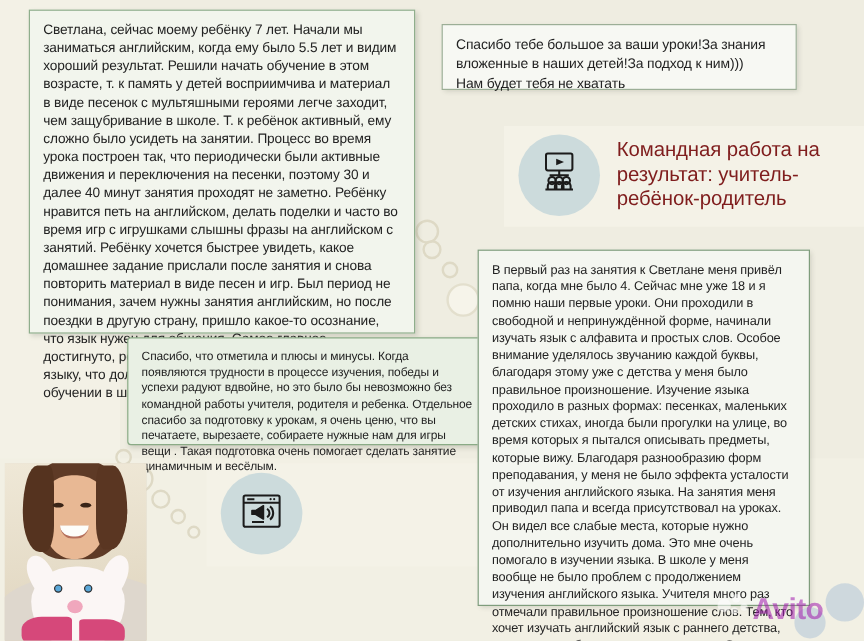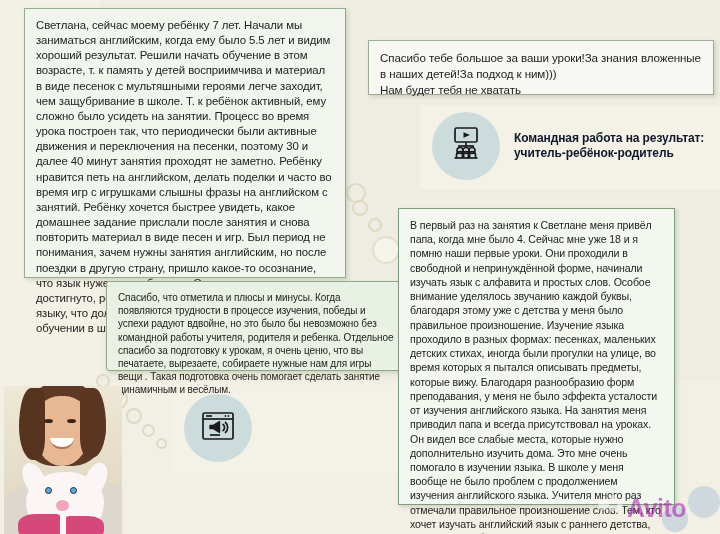--- a/index.html
+++ b/index.html
@@ -72,22 +72,22 @@
   }
   .card p { margin: 0; }
 
   #card-main {
     left: 24px; top: 8px;
     width: 322px; height: 270px;
     font-size: 11.4px;
     line-height: 1.33;
   }
   #card-thanks {
-    left: 368px; top: 40px;
-    width: 346px; height: 55px;
+    left: 368px; top: 20px;
+    width: 296px; height: 55px;
     font-size: 11.6px;
     line-height: 1.37;
     background: #f7f8f3;
     border-color: #9cae96;
   }
   #card-plus-minus {
     left: 106px; top: 281px;
     width: 300px; height: 90px;
     font-size: 10px;
     line-height: 1.32;
@@ -117,23 +117,23 @@
   .feature-icon-circle {
     width: 68px; height: 68px;
     border-radius: 50%;
     background: #ccdbdc;
     display: flex;
     align-items: center;
     justify-content: center;
     flex: 0 0 auto;
   }
   .feature-text {
-    font-size: 12px;
-    font-weight: bold;
-    color: #0f172a;
+    font-size: 17px;
+    font-weight: normal;
+    color: #7f1d1d;
     line-height: 1.22;
     letter-spacing: -0.1px;
   }
 
   
   .portrait {
     position: absolute;
     left: 4px; top: 386px;
     width: 118px; height: 148px;
     overflow: hidden;

